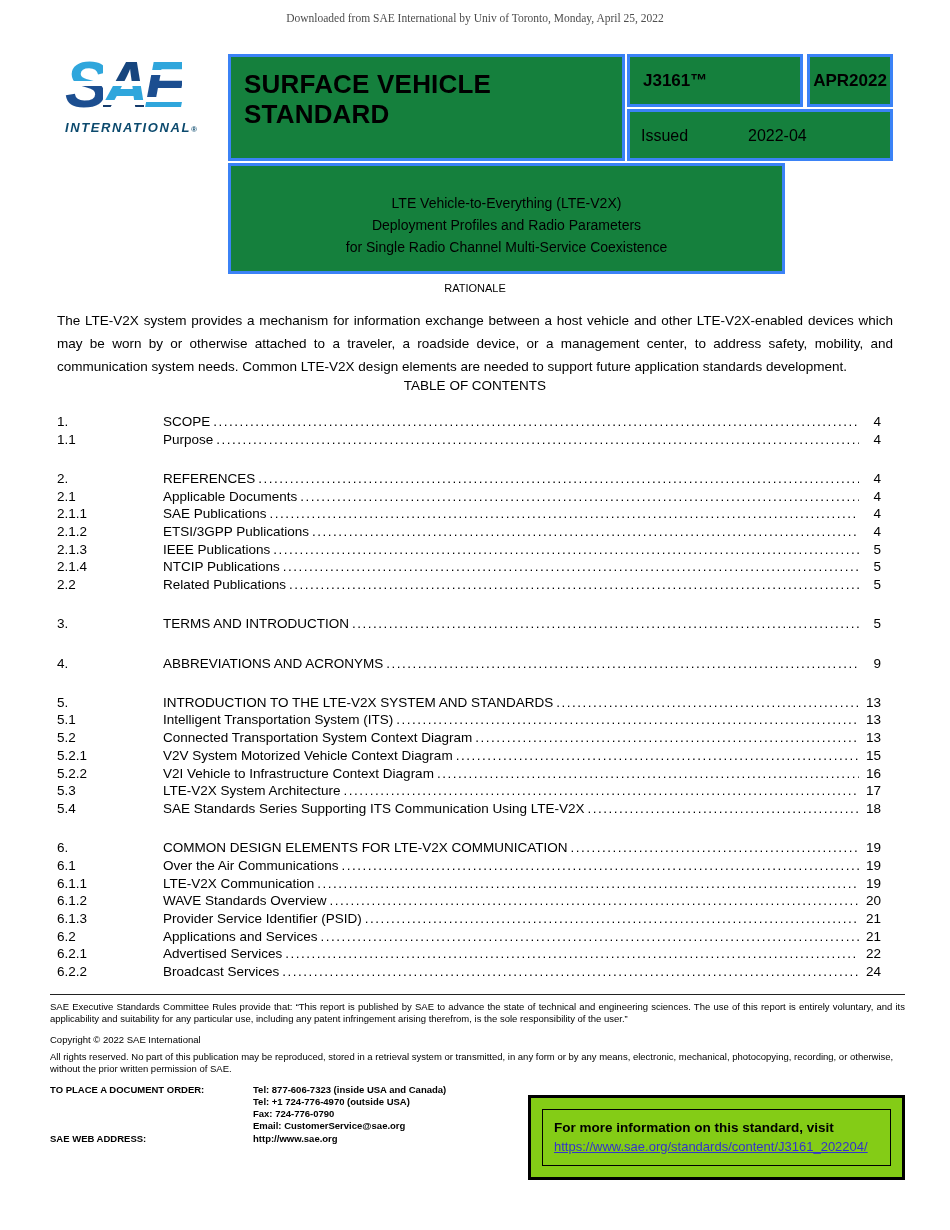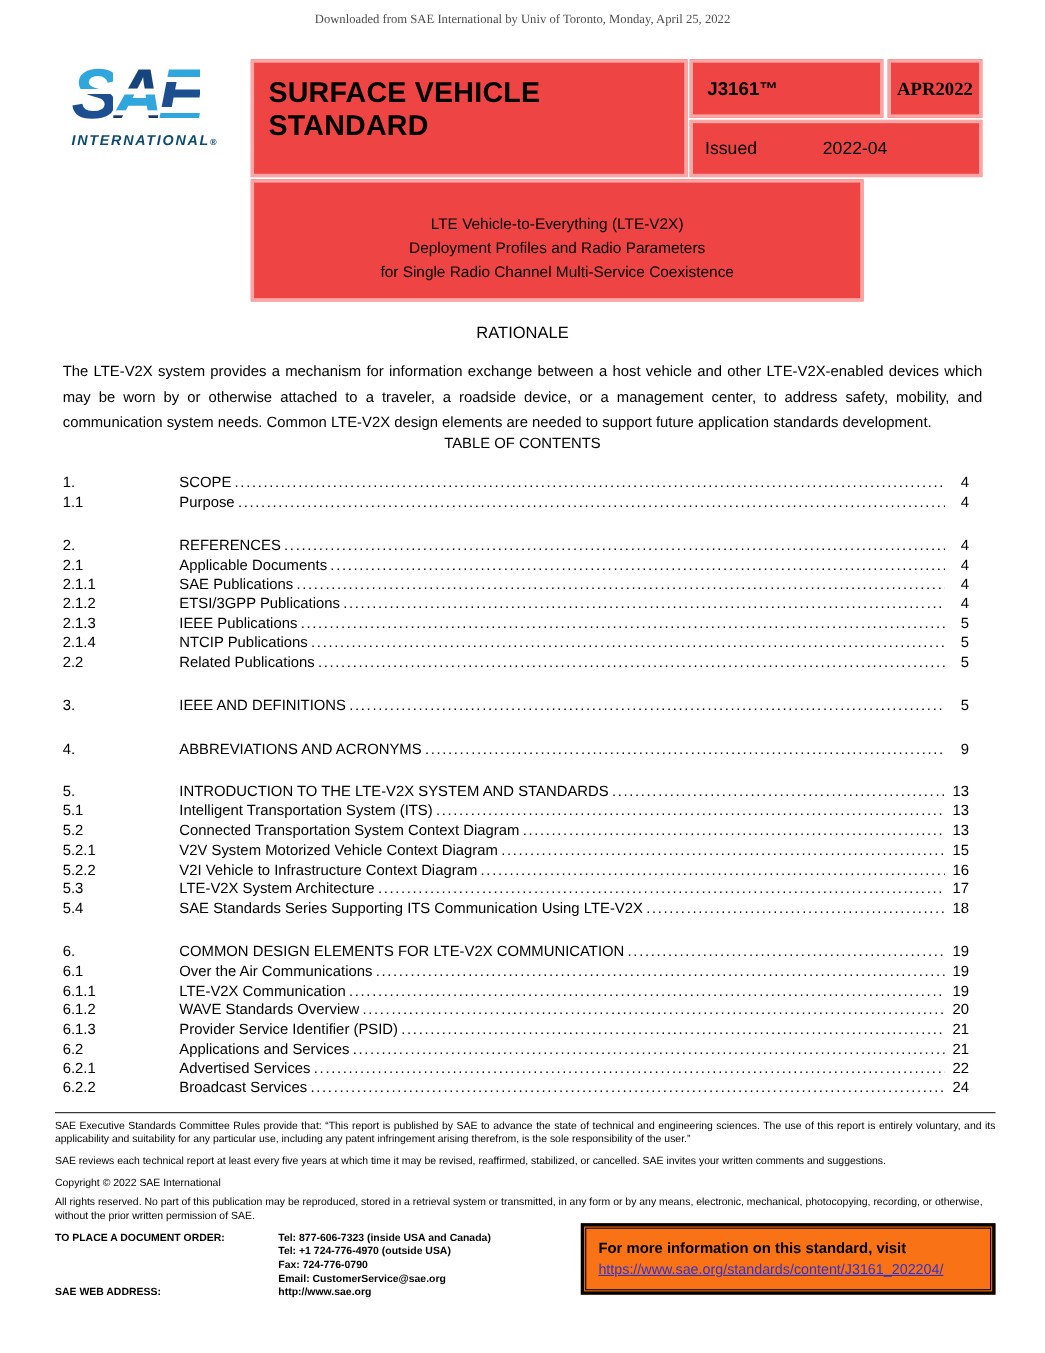--- a/index.html
+++ b/index.html
@@ -29,32 +29,32 @@
   .ltr-a { background-image:linear-gradient(180deg,#16457e 0 44%,#ffffff 44% 51%,#2fa6dc 51% 71%,#ffffff 71% 78%,#133a6b 78% 100%); }
   .ltr-e { background-image:linear-gradient(180deg,#2fa6dc 0 29%,#ffffff 29% 36%,#1c4e90 36% 67%,#ffffff 67% 74%,#2fa6dc 74% 100%); }
   .logo-intl {
     margin-top:4px; color:#0c4a6e; font-weight:bold; font-size:13px; letter-spacing:1.6px;
     white-space:nowrap;
     font-style:italic;
   }
   .logo-intl .reg { font-size:8px; letter-spacing:0; vertical-align:baseline; }
 
   .boxes { position:absolute; left:171px; top:0; width:665px; height:220px; }
-  .hbox { position:absolute; border:3px solid #fca5a5; background:#ef4444; }
+  .hbox { position:absolute; border:3px solid #3b82f6; background:#15803d; }
   .box-doctype { left:0; top:0; width:397px; height:107px; padding:12px 0 0 13px; }
   .box-doctype .doctype-text { font-size:26px; font-weight:bold; line-height:30px; width:300px; letter-spacing:0.2px; }
   .box-number { left:399px; top:0; width:176px; height:53px; display:flex; align-items:center; padding-left:13px; font-weight:bold; font-size:17px; }
-  .box-date { left:579px; top:0; width:86px; height:53px; display:flex; align-items:center; justify-content:center; font-weight:bold; font-size:17px;font-family:Liberation Serif, serif; }
+  .box-date { left:579px; top:0; width:86px; height:53px; display:flex; align-items:center; justify-content:center; font-weight:bold; font-size:17px; }
   .box-issued { left:399px; top:55px; width:266px; height:52px; position:absolute; font-size:16px; }
   .box-issued .issued-label { position:absolute; left:11px; top:15px; }
   .box-issued .issued-value { position:absolute; left:118px; top:15px; }
   .box-title { left:0; top:109px; width:557px; height:111px; text-align:center; padding-top:26px; font-size:14px; line-height:22px; }
 
   
-  .rationale-heading { margin-top:20px; text-align:center; font-size:15px; }
+  .rationale-heading { margin-top:8px; text-align:center; font-size:11px; }
   .rationale-body {
     margin:15px 57px 0 57px; font-size:13.5px; line-height:23px;
     text-align:justify;
   }
 
   
   .toc-heading { text-align:center; font-size:13.5px; }
   .toc-list { margin:20px 57px 0 57px; padding-right:12px; }
   .toc-row { display:flex; align-items:baseline; font-size:13.5px; line-height:17.7px; }
   .toc-row.gap { margin-top:21.5px; }
@@ -69,21 +69,21 @@
   .f-para { line-height:12.5px; text-align:justify; }
   .f-para + .f-para { margin-top:7px; }
   .f-copyright { margin-top:8px; line-height:12px; }
   .f-rights { margin-top:5px; line-height:12.5px; max-width:855px; }
   .order-block { margin-top:8px; display:flex; width:470px; }
   .order-labels { width:203px; flex-shrink:0; display:flex; flex-direction:column; justify-content:space-between; font-weight:bold; }
   .order-labels div { line-height:12.2px; }
   .contact-col { font-weight:bold; }
   .contact-col div { line-height:12.2px; }
 
-  .info-box { position:absolute; right:0; top:100px; width:377px; border:3px solid #000; padding:1px; background:#f97316; }
+  .info-box { position:absolute; right:0; top:100px; width:377px; border:3px solid #000; padding:11px; background:#84cc16; }
   .info-box-inner { border:1px solid #000; padding:8px 11px 9px 11px; }
   .info-text { font-weight:bold; font-size:13.5px; line-height:19px; }
   .info-link { font-size:13px; line-height:19px; color:#3333cc; text-decoration:underline; display:inline-block; }
 </style>
 </head>
 <body>
 
 <div class="watermark">Downloaded from SAE International by Univ of Toronto, Monday, April 25, 2022</div>
 
 <div class="header">
@@ -168,21 +168,21 @@
     <span class="toc-page">5</span>
   </div>
     <div class="toc-row">
     <span class="toc-num">2.2</span>
     <span class="toc-title">Related Publications</span>
     <span class="toc-dots"></span>
     <span class="toc-page">5</span>
   </div>
     <div class="toc-row gap">
     <span class="toc-num">3.</span>
-    <span class="toc-title">IEEE AND DEFINITIONS</span>
+    <span class="toc-title">TERMS AND INTRODUCTION</span>
     <span class="toc-dots"></span>
     <span class="toc-page">5</span>
   </div>
     <div class="toc-row gap">
     <span class="toc-num">4.</span>
     <span class="toc-title">ABBREVIATIONS AND ACRONYMS</span>
     <span class="toc-dots"></span>
     <span class="toc-page">9</span>
   </div>
     <div class="toc-row gap">
@@ -272,21 +272,20 @@
     <div class="toc-row">
     <span class="toc-num">6.2.2</span>
     <span class="toc-title">Broadcast Services</span>
     <span class="toc-dots"></span>
     <span class="toc-page">24</span>
   </div>
   </div>
 
 <div class="footer">
   <div class="f-para">SAE Executive Standards Committee Rules provide that: “This report is published by SAE to advance the state of technical and engineering sciences. The use of this report is entirely voluntary, and its applicability and suitability for any particular use, including any patent infringement arising therefrom, is the sole responsibility of the user.”</div>
-  <div class="f-para">SAE reviews each technical report at least every five years at which time it may be revised, reaffirmed, stabilized, or cancelled. SAE invites your written comments and suggestions.</div>
   <div class="f-copyright">Copyright © 2022 SAE International</div>
   <div class="f-rights">All rights reserved. No part of this publication may be reproduced, stored in a retrieval system or transmitted, in any form or by any means, electronic, mechanical, photocopying, recording, or otherwise, without the prior written permission of SAE.</div>
 
   <div class="order-block">
     <div class="order-labels">
       <div>TO PLACE A DOCUMENT ORDER:</div>
       <div>SAE WEB ADDRESS:</div>
     </div>
     <div class="contact-col">
       <div>Tel: 877-606-7323 (inside USA and Canada)</div>

